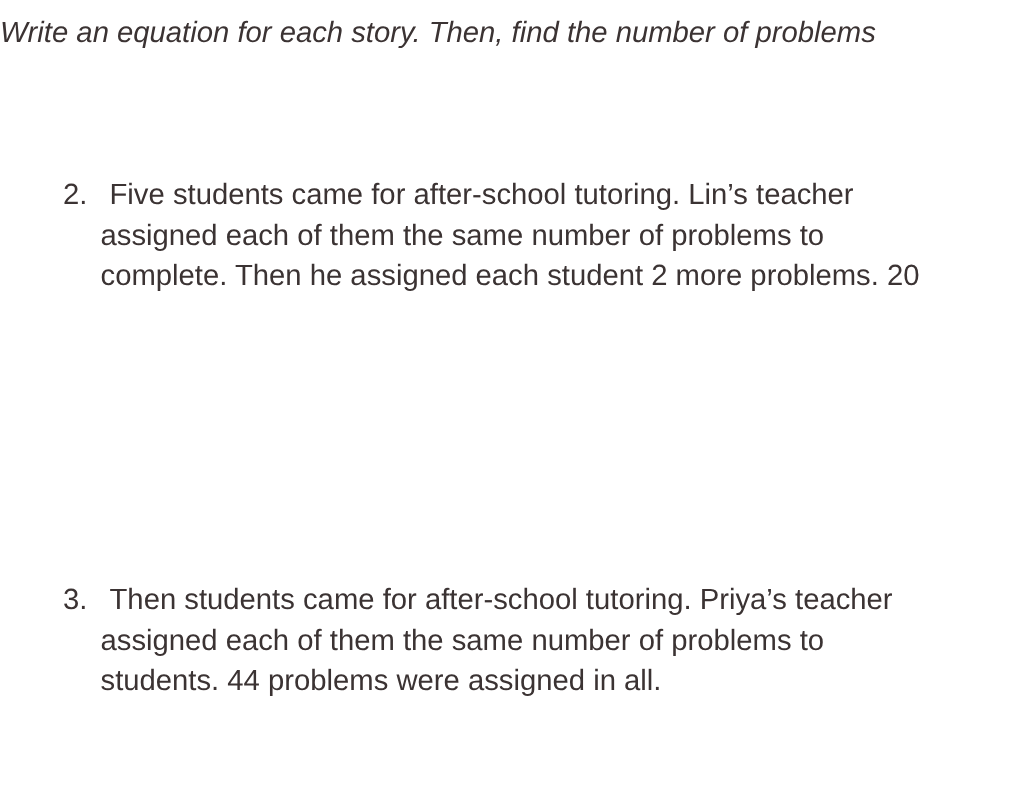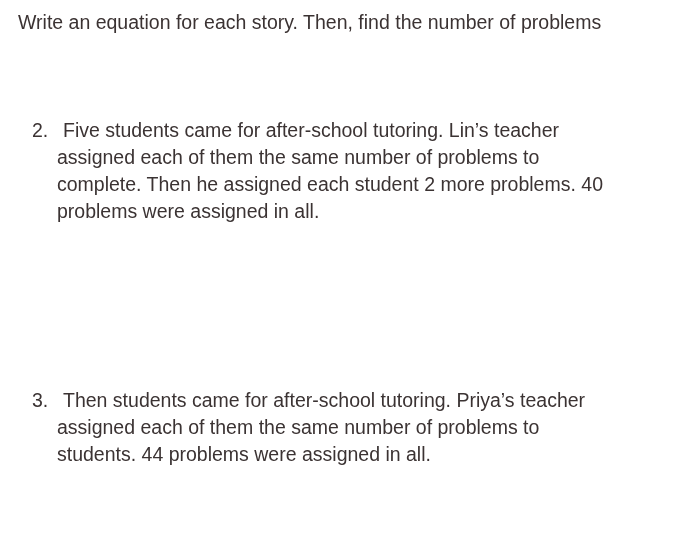--- a/index.html
+++ b/index.html
@@ -12,28 +12,29 @@
       height: 535px;
       position: relative;
       overflow: hidden;
       font-family: "Liberation Sans", sans-serif;
       color: #3b3333;
       font-size: 19.5px;
       line-height: 27px;
     }
     .intro {
       position: absolute;
-      left: 18px;
+      left: 0;
       top: 9px;
       width: 640px;
       margin: 0;
+      font-style: italic;
     }
     .item {
       position: absolute;
-      left: 32px;
+      left: 42px;
       width: 620px;
       margin: 0;
     }
     .item-2 { top: 117px; }
     .item-3 { top: 387px; }
     .item .line {
       display: block;
       white-space: nowrap;
     }
     .item .num {
@@ -49,22 +50,21 @@
 
 <div class="intro">
   <span class="line" style="display:block">Write an equation for each story. Then, find the number of problems</span>
 </div>
 
 <div class="item item-2">
   <span class="line">
     <span class="num">2.</span><span>Five students came for after-school tutoring. Lin’s teacher</span>
   </span>
   <span class="line cont">assigned each of them the same number of problems to</span>
-  <span class="line cont">complete. Then he assigned each student 2 more problems. 40</span>
-  <span class="line cont">problems were assigned in all.</span>
+  <span class="line cont">complete. Then he assigned each student 2 more problems. 20</span>
 </div>
 
 <div class="item item-3">
   <span class="line">
     <span class="num">3.</span><span>Then students came for after-school tutoring. Priya’s teacher</span>
   </span>
   <span class="line cont">assigned each of them the same number of problems to</span>
   <span class="line cont">students. 44 problems were assigned in all.</span>
 </div>
 

